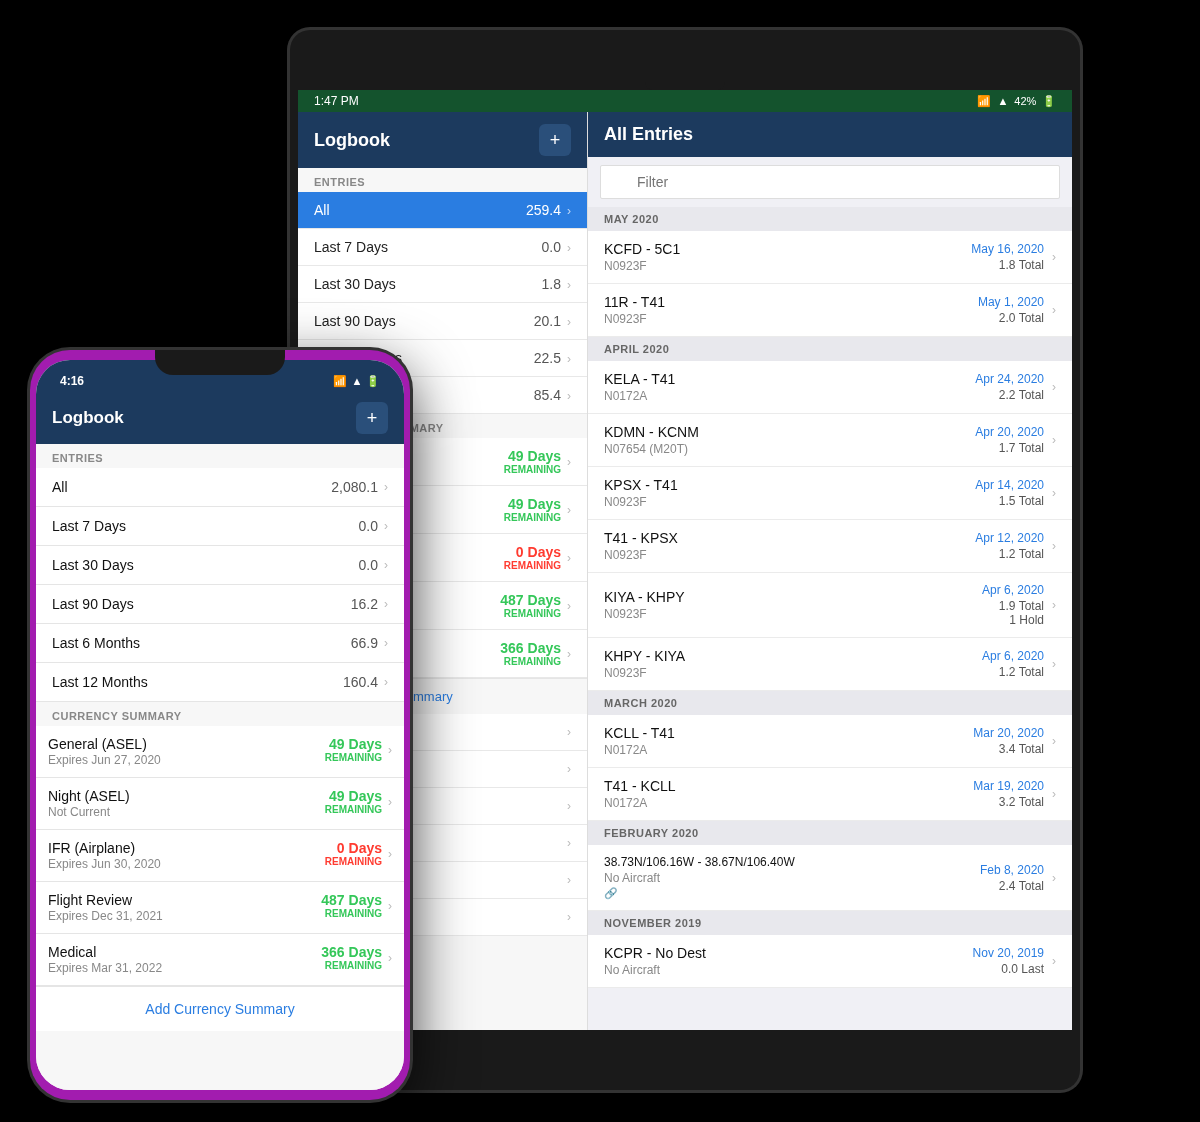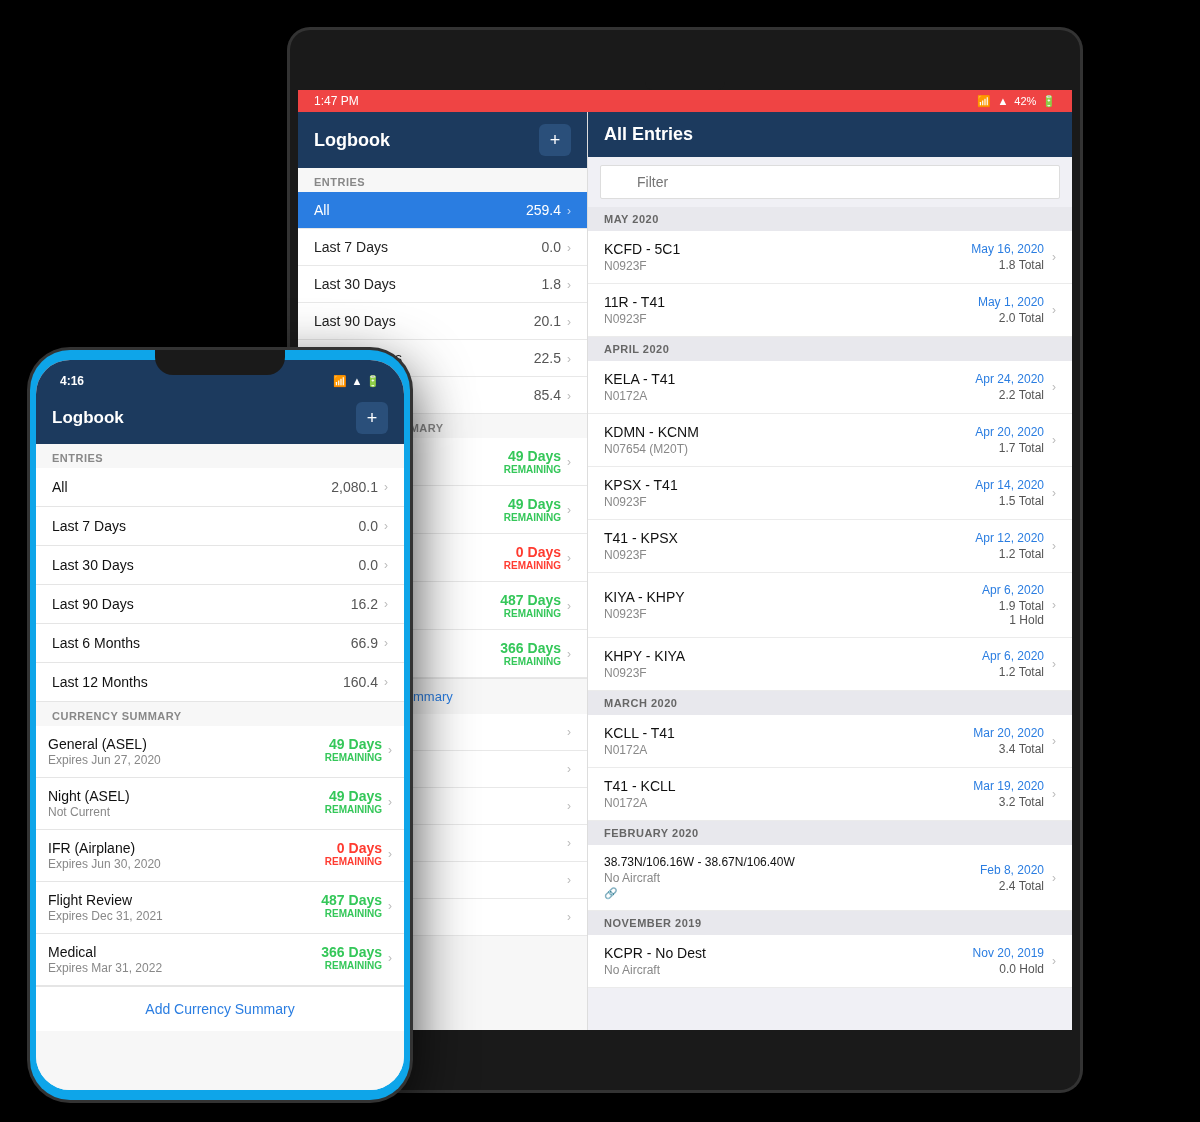--- a/index.html
+++ b/index.html
@@ -31,21 +31,21 @@
       bottom: 60px;
       background: #f0f0f5;
       display: flex;
       flex-direction: column;
     }
     .tablet-status-bar {
       display: flex;
       justify-content: space-between;
       align-items: center;
       padding: 4px 16px;
-      background: #ef4444;
+      background: #14532d;
       color: white;
       font-size: 12px;
       height: 22px;
       gap: 44px;
     }
     .tablet-status-right {
       display: flex;
       gap: 6px;
       align-items: center;
       font-size: 11px;
@@ -231,21 +231,21 @@
       font-size: 12px;
     }
 
     
     .phone {
       position: absolute;
       left: 30px;
       top: 350px;
       width: 380px;
       height: 750px;
-      background: #0ea5e9;
+      background: #a21caf;
       border-radius: 40px;
       box-shadow: 0 0 0 3px #333, 0 20px 60px rgba(0,0,0,0.8);
       z-index: 10;
     }
     .phone-notch {
       position: absolute;
       top: 0;
       left: 50%;
       transform: translateX(-50%);
       width: 130px;
@@ -701,21 +701,21 @@
 
           <div class="month-header">NOVEMBER 2019</div>
           <div class="entry-item">
             <div class="entry-left">
               <div class="entry-title">KCPR - No Dest</div>
               <div class="entry-subtitle">No Aircraft</div>
             </div>
             <div class="entry-right">
               <div class="entry-right-info">
                 <div class="entry-date">Nov 20, 2019</div>
-                <div class="entry-total">0.0 Hold</div>
+                <div class="entry-total">0.0 Last</div>
               </div>
               <span class="entry-chevron">›</span>
             </div>
           </div>
         </div>
       </div>
     </div>
   </div>
 </div>
 

